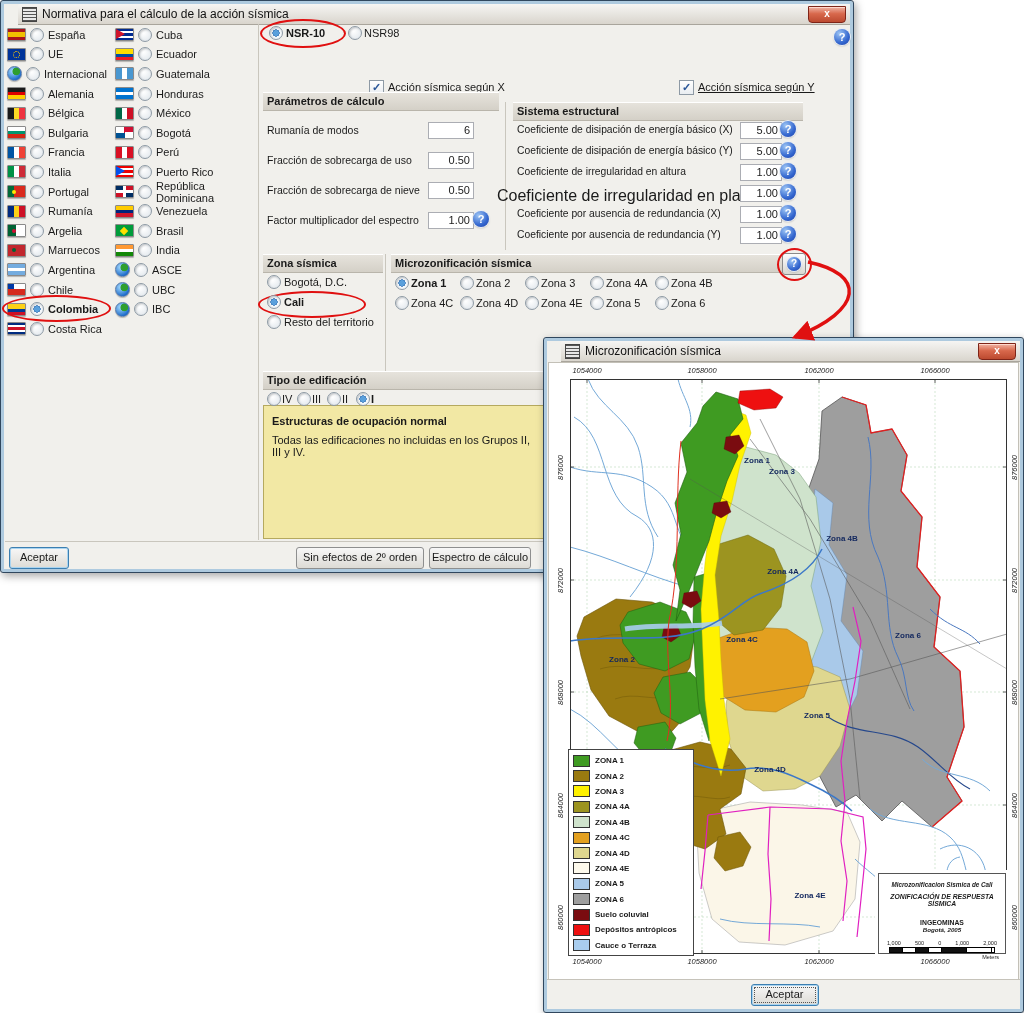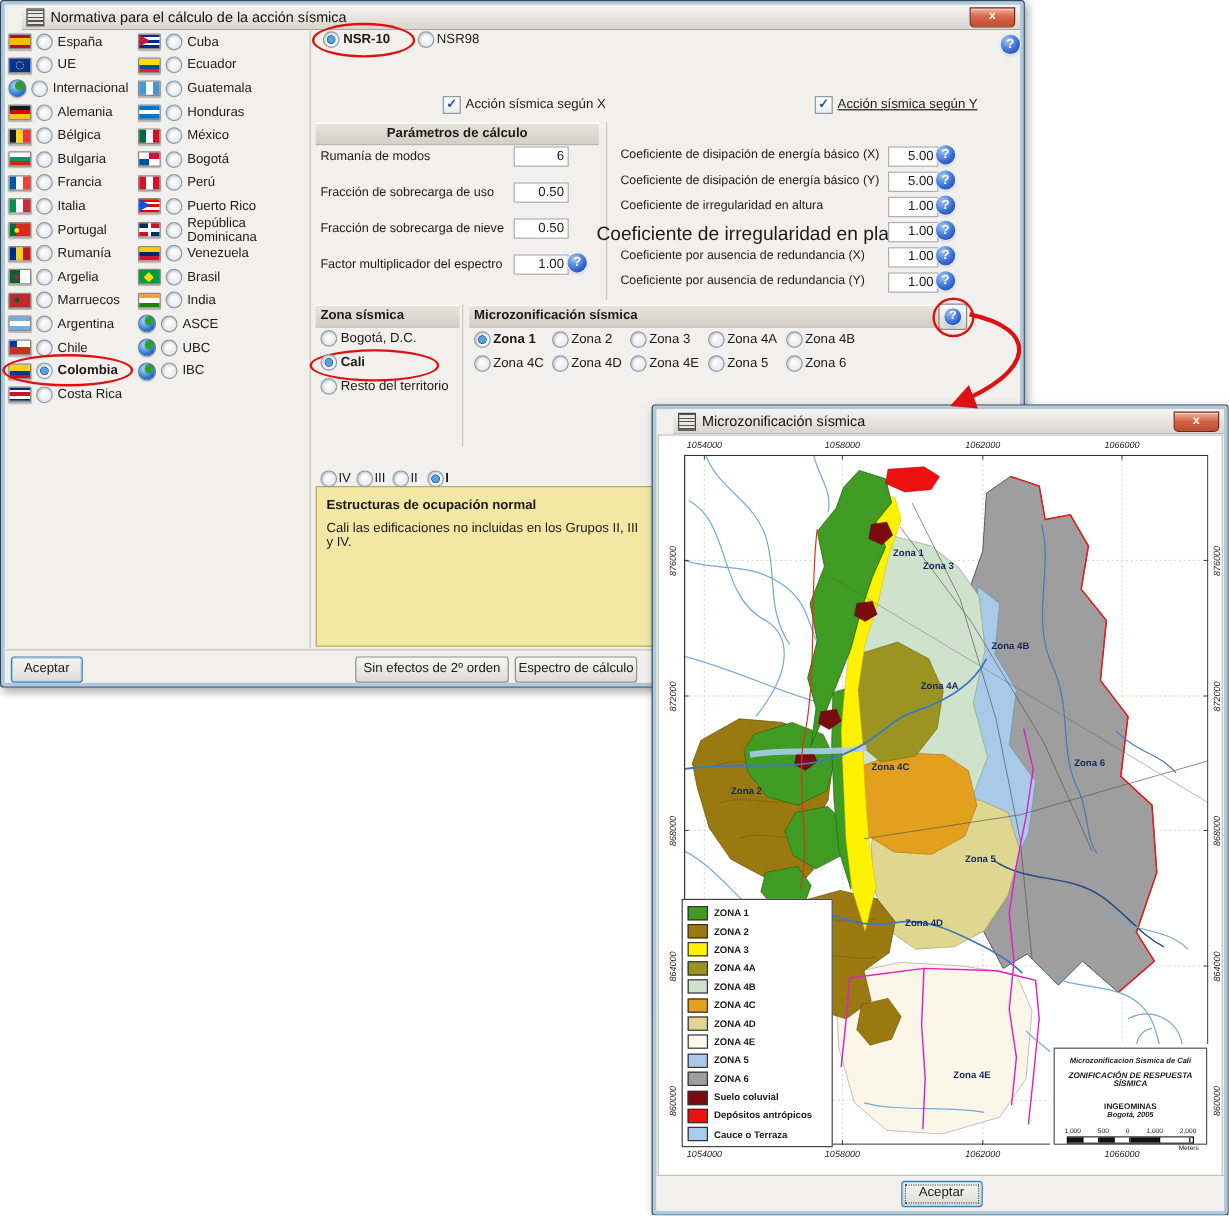--- a/index.html
+++ b/index.html
@@ -277,35 +277,37 @@
     <span class="radio abs" style="left:347px;top:25px;"></span>
     <span class="abs" style="left:363px;top:26px;">NSR98</span>
     <span class="helpround abs" style="left:833px;top:28px;">?</span>
 
 
     <span class="chk abs" style="left:368px;top:79px;">✓</span>
     <span class="abs" style="left:387px;top:80px;">Acción sísmica según X</span>
     <span class="chk abs" style="left:678px;top:79px;">✓</span>
     <span class="abs" style="left:697px;top:80px;text-decoration:underline;">Acción sísmica según Y</span>
 
-    <div class="ghead" style="left:262px;top:101px;width:228px;text-align:center;">Parámetros de cálculo</div>
+    <div class="ghead" style="left:262px;top:91px;width:228px;">Parámetros de cálculo</div>
+    <div class="ghead" style="left:512px;top:101px;width:282px;">Sistema estructural</div>
     <div class="vline" style="left:504px;top:101px;height:148px;"></div>
 
     <div class="ghead" style="left:262px;top:253px;width:112px;">Zona sísmica</div>
     <div class="ghead" style="left:390px;top:253px;width:404px;">Microzonificación sísmica</div>
     <div class="vline" style="left:384px;top:253px;height:118px;"></div>
     <div class="helpbtn" style="left:781px;top:252px;">
         <span class="helpround">?</span>
       </div>
 
+    <div class="ghead" style="left:262px;top:370px;width:275px;">Tipo de edificación</div>
     <div class="vline" style="left:549px;top:370px;height:168px;"></div>
 
     <div class="abs" style="left:262px;top:404px;width:281px;height:132px;background:#F2E8A4;border:1px solid #B5A95F;">
       <div class="bold" style="margin:9px 0 0 8px;">Estructuras de ocupación normal</div>
-      <div style="margin:7px 8px 0 8px;">Cali las edificaciones no incluidas en los Grupos II, III y IV.</div>
+      <div style="margin:7px 8px 0 8px;">Todas las edificaciones no incluidas en los Grupos II, III y IV.</div>
     </div>
 
     <div class="hline" style="left:4px;top:540px;width:844px;"></div>
     <div class="btn def" style="left:8px;top:546px;width:58px;">Aceptar</div>
     <div class="btn" style="left:295px;top:546px;width:126px;">Sin efectos de 2º orden</div>
     <div class="btn" style="left:428px;top:546px;width:100px;">Espectro de cálculo</div>
 
     <div class="red-ellipse" style="left:259px;top:18px;width:82px;height:25px;"></div>
     <div class="red-ellipse" style="left:1px;top:294px;width:105px;height:23px;"></div>
     <div class="red-ellipse" style="left:257px;top:290px;width:104px;height:23px;"></div>

